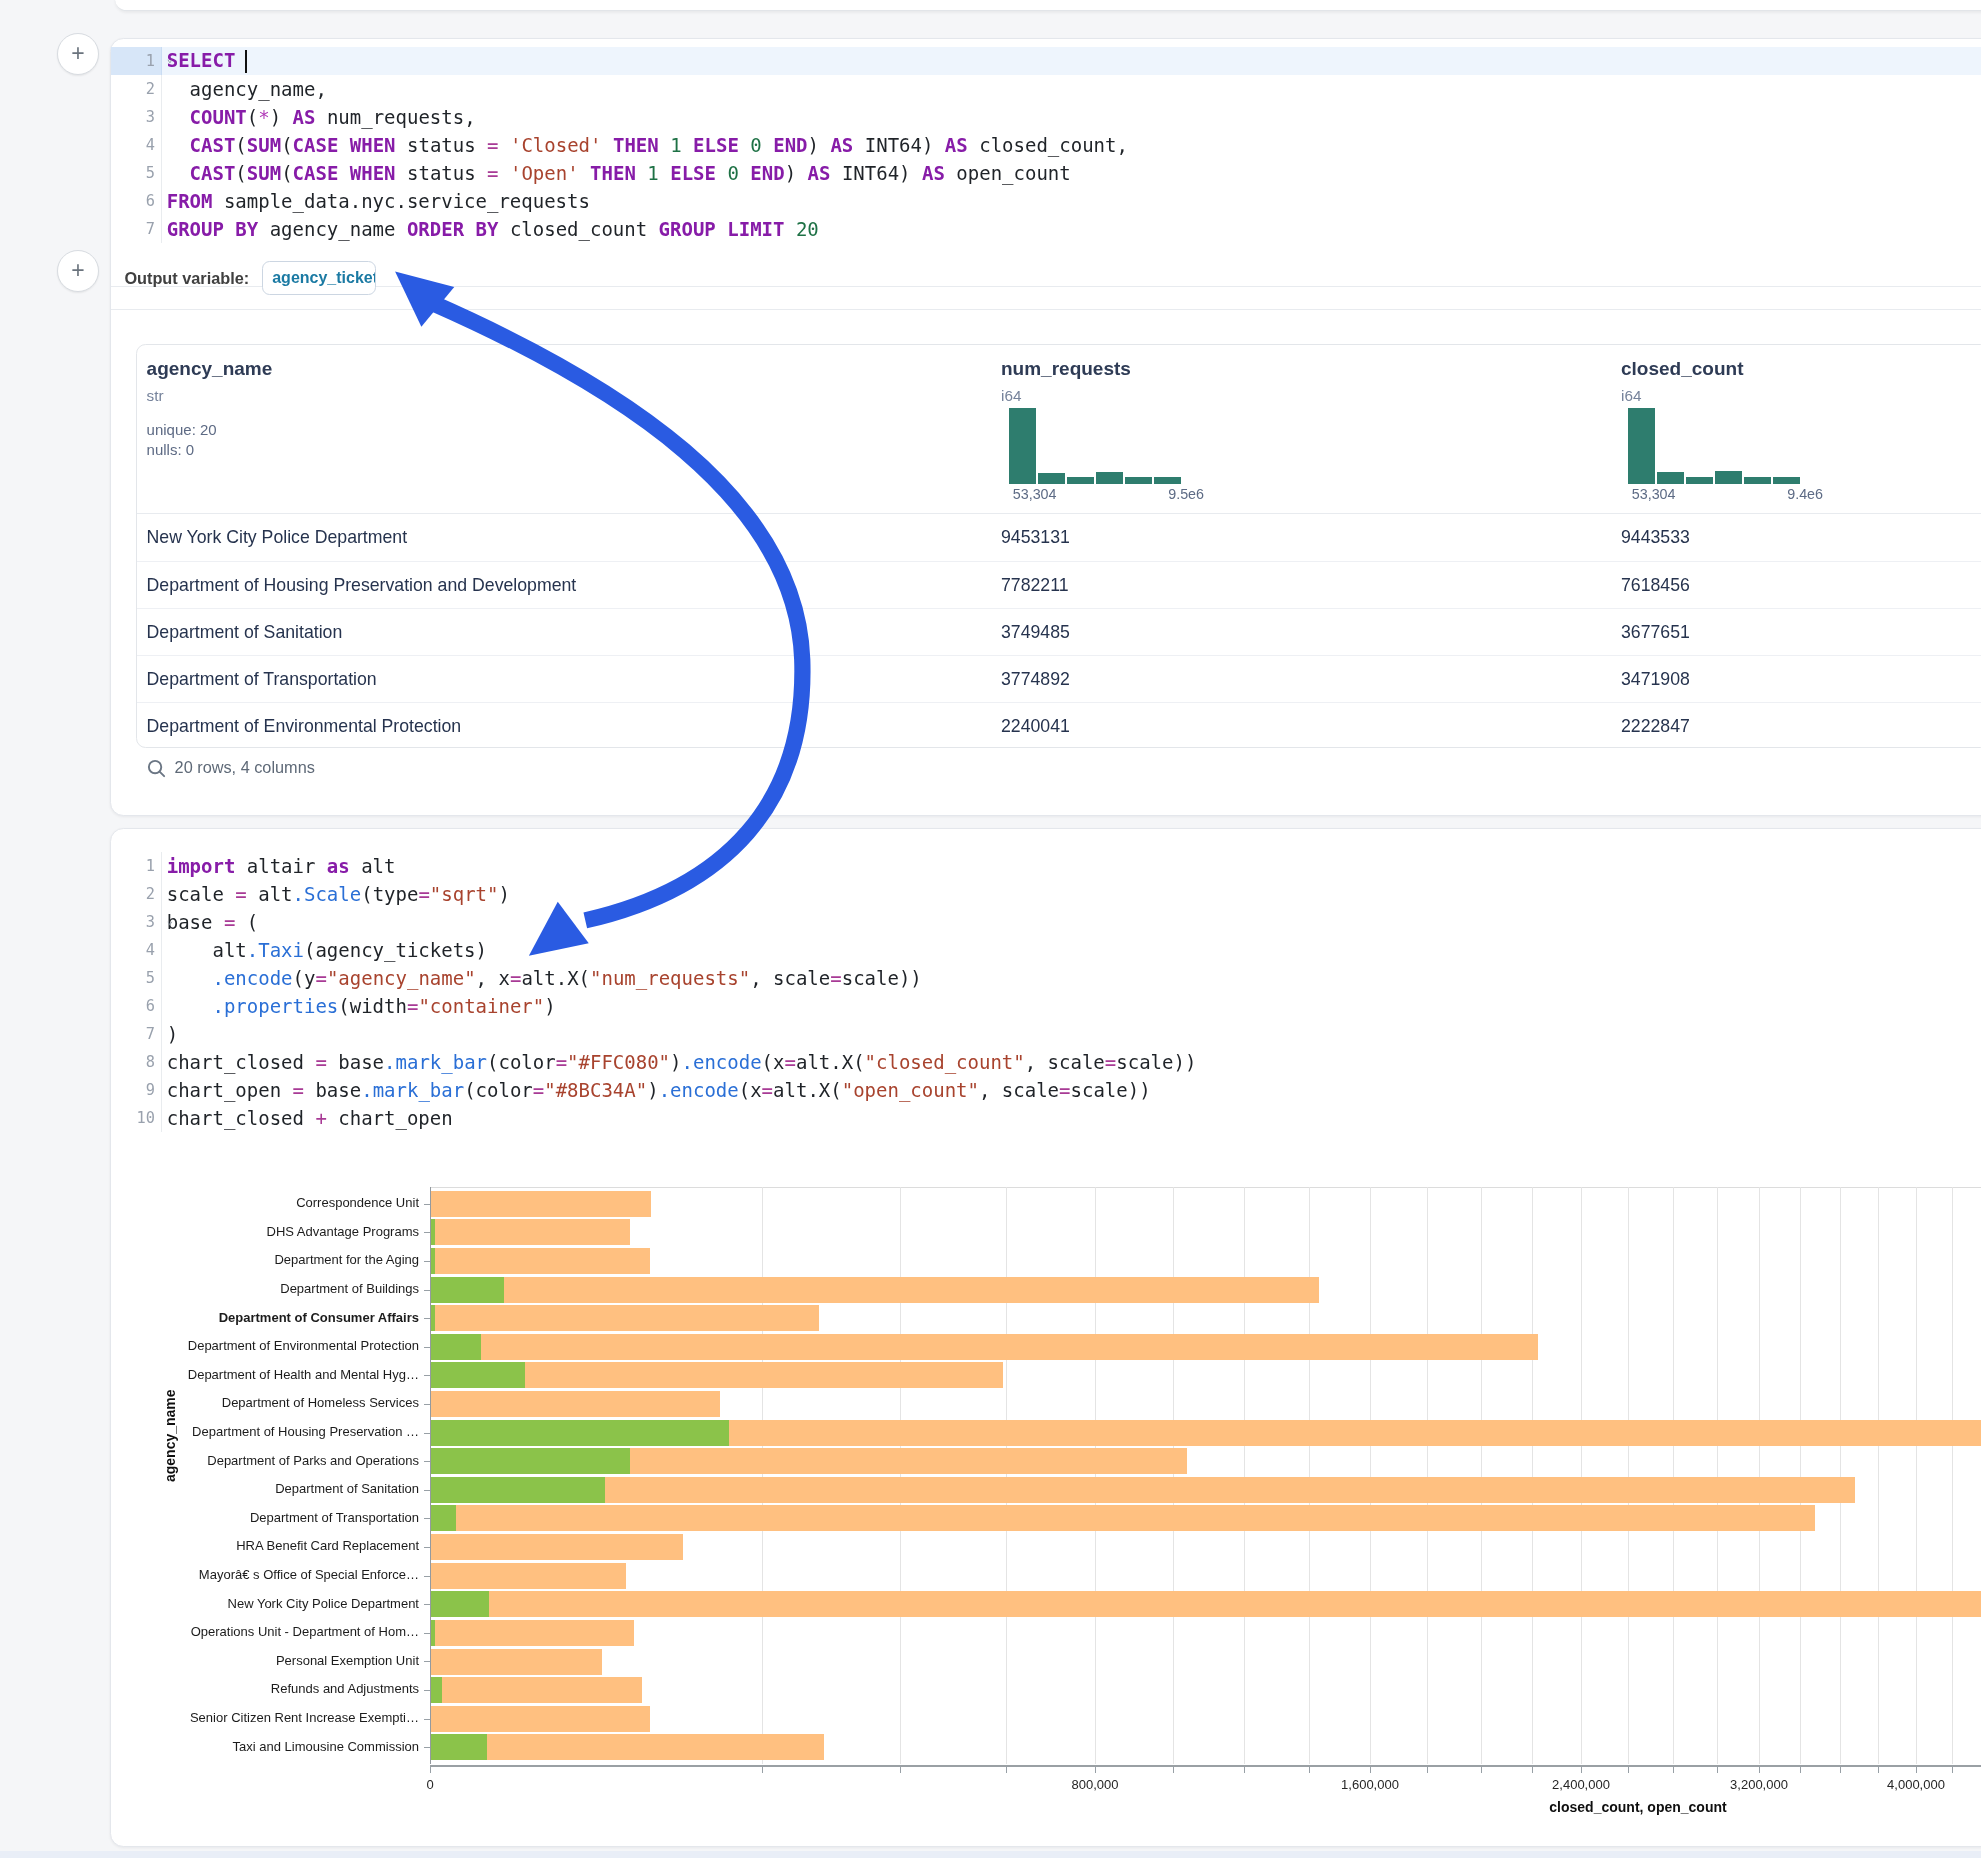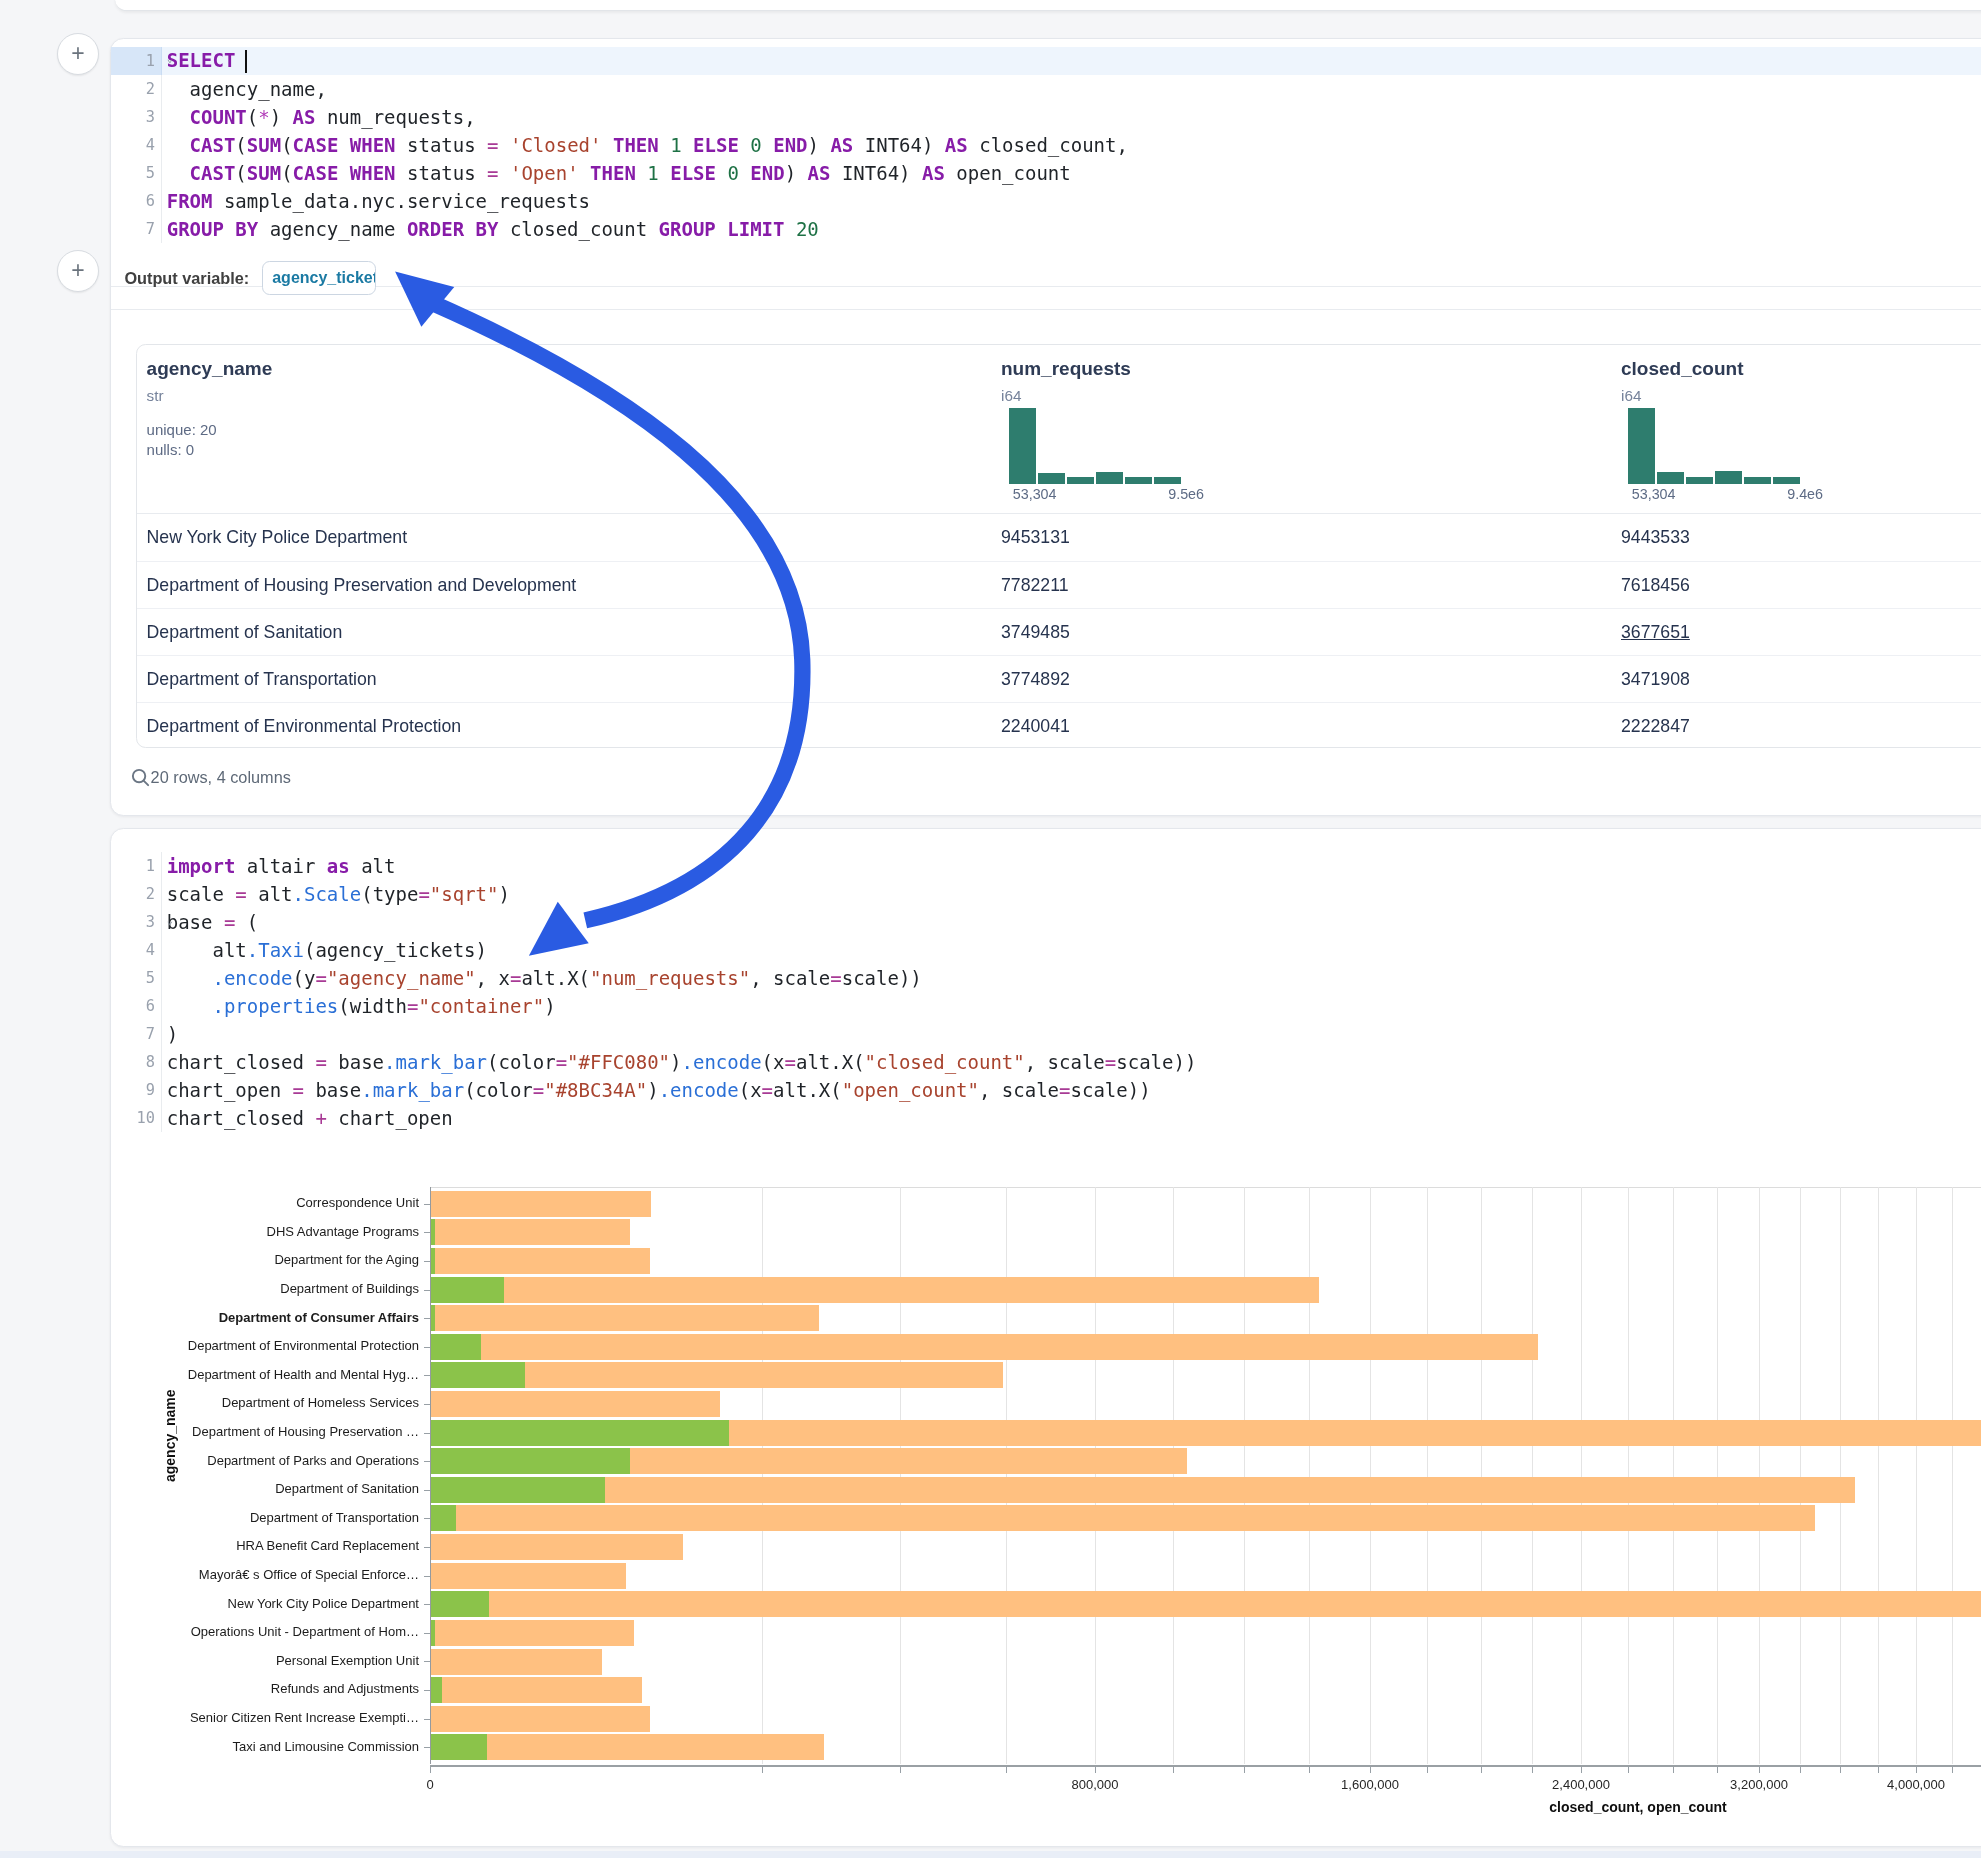--- a/index.html
+++ b/index.html
@@ -53,21 +53,21 @@
   .th-type{font-size:15.3px;color:#76839b;margin-top:6.7px;}
   .th-stat{font-size:15px;color:#5d6a84;line-height:20px;}
   .th-stats{margin-top:15.3px;}
   .hist{position:absolute;top:63px;width:172px;height:76px;display:flex;align-items:flex-end;gap:1.9px;}
   .hist-bar{flex:1;background:#2e7d6e;}
   .hist-labels{position:absolute;top:141px;width:195px;display:flex;justify-content:space-between;
         font-size:14.3px;color:#5d6b85;padding-left:3.8px;box-sizing:border-box;}
   .trow{position:absolute;left:0;right:0;height:47px;border-top:1px solid #eef0f4;}
   .tcell{position:absolute;top:0;height:47px;line-height:47px;font-size:17.7px;color:#26334e;white-space:nowrap;}
 
-  #table-footer{position:absolute;left:9px;top:719px;height:38px;display:flex;align-items:center;gap:0;padding-left:9.6px;}
+  #table-footer{position:absolute;left:25px;top:719px;height:38px;display:flex;gap:8px;padding-left:9.6px;}
   #table-footer .ft-text{font-size:16.3px;color:#5e6977;}
 
   
   #chart-layer{position:absolute;left:0;top:0;right:0;bottom:0;pointer-events:none;}
   .grid-v{position:absolute;width:1px;background:#e4e4e4;}
   .bar{position:absolute;height:26px;}
   .ylab{position:absolute;left:0;width:308px;text-align:right;font-size:13px;color:#1c1c1c;white-space:nowrap;}
   .ytick{position:absolute;width:6.7px;height:1px;background:#98a0a6;}
   .xtick{position:absolute;width:1px;height:5.7px;background:#98a0a6;}
   .xlab{position:absolute;font-size:13px;color:#262626;transform:translateX(-50%);}
@@ -188,21 +188,21 @@
             <div class="tcell" style="left: 1484px;">9443533</div>
           </div>
           <div class="trow" style="top: 216px;">
             <div class="tcell" style="left: 9.6px;">Department of Housing Preservation and Development</div>
             <div class="tcell" style="left: 864px;">7782211</div>
             <div class="tcell" style="left: 1484px;">7618456</div>
           </div>
           <div class="trow" style="top: 263px;">
             <div class="tcell" style="left: 9.6px;">Department of Sanitation</div>
             <div class="tcell" style="left: 864px;">3749485</div>
-            <div class="tcell" style="left: 1484px; text-decoration: underline;">3677651</div>
+            <div class="tcell" style="left: 1484px;">3677651</div>
           </div>
           <div class="trow" style="top: 310px;">
             <div class="tcell" style="left: 9.6px;">Department of Transportation</div>
             <div class="tcell" style="left: 864px;">3774892</div>
             <div class="tcell" style="left: 1484px;">3471908</div>
           </div>
           <div class="trow" style="top: 357px;">
             <div class="tcell" style="left: 9.6px;">Department of Environmental Protection</div>
             <div class="tcell" style="left: 864px;">2240041</div>
             <div class="tcell" style="left: 1484px;">2222847</div>

